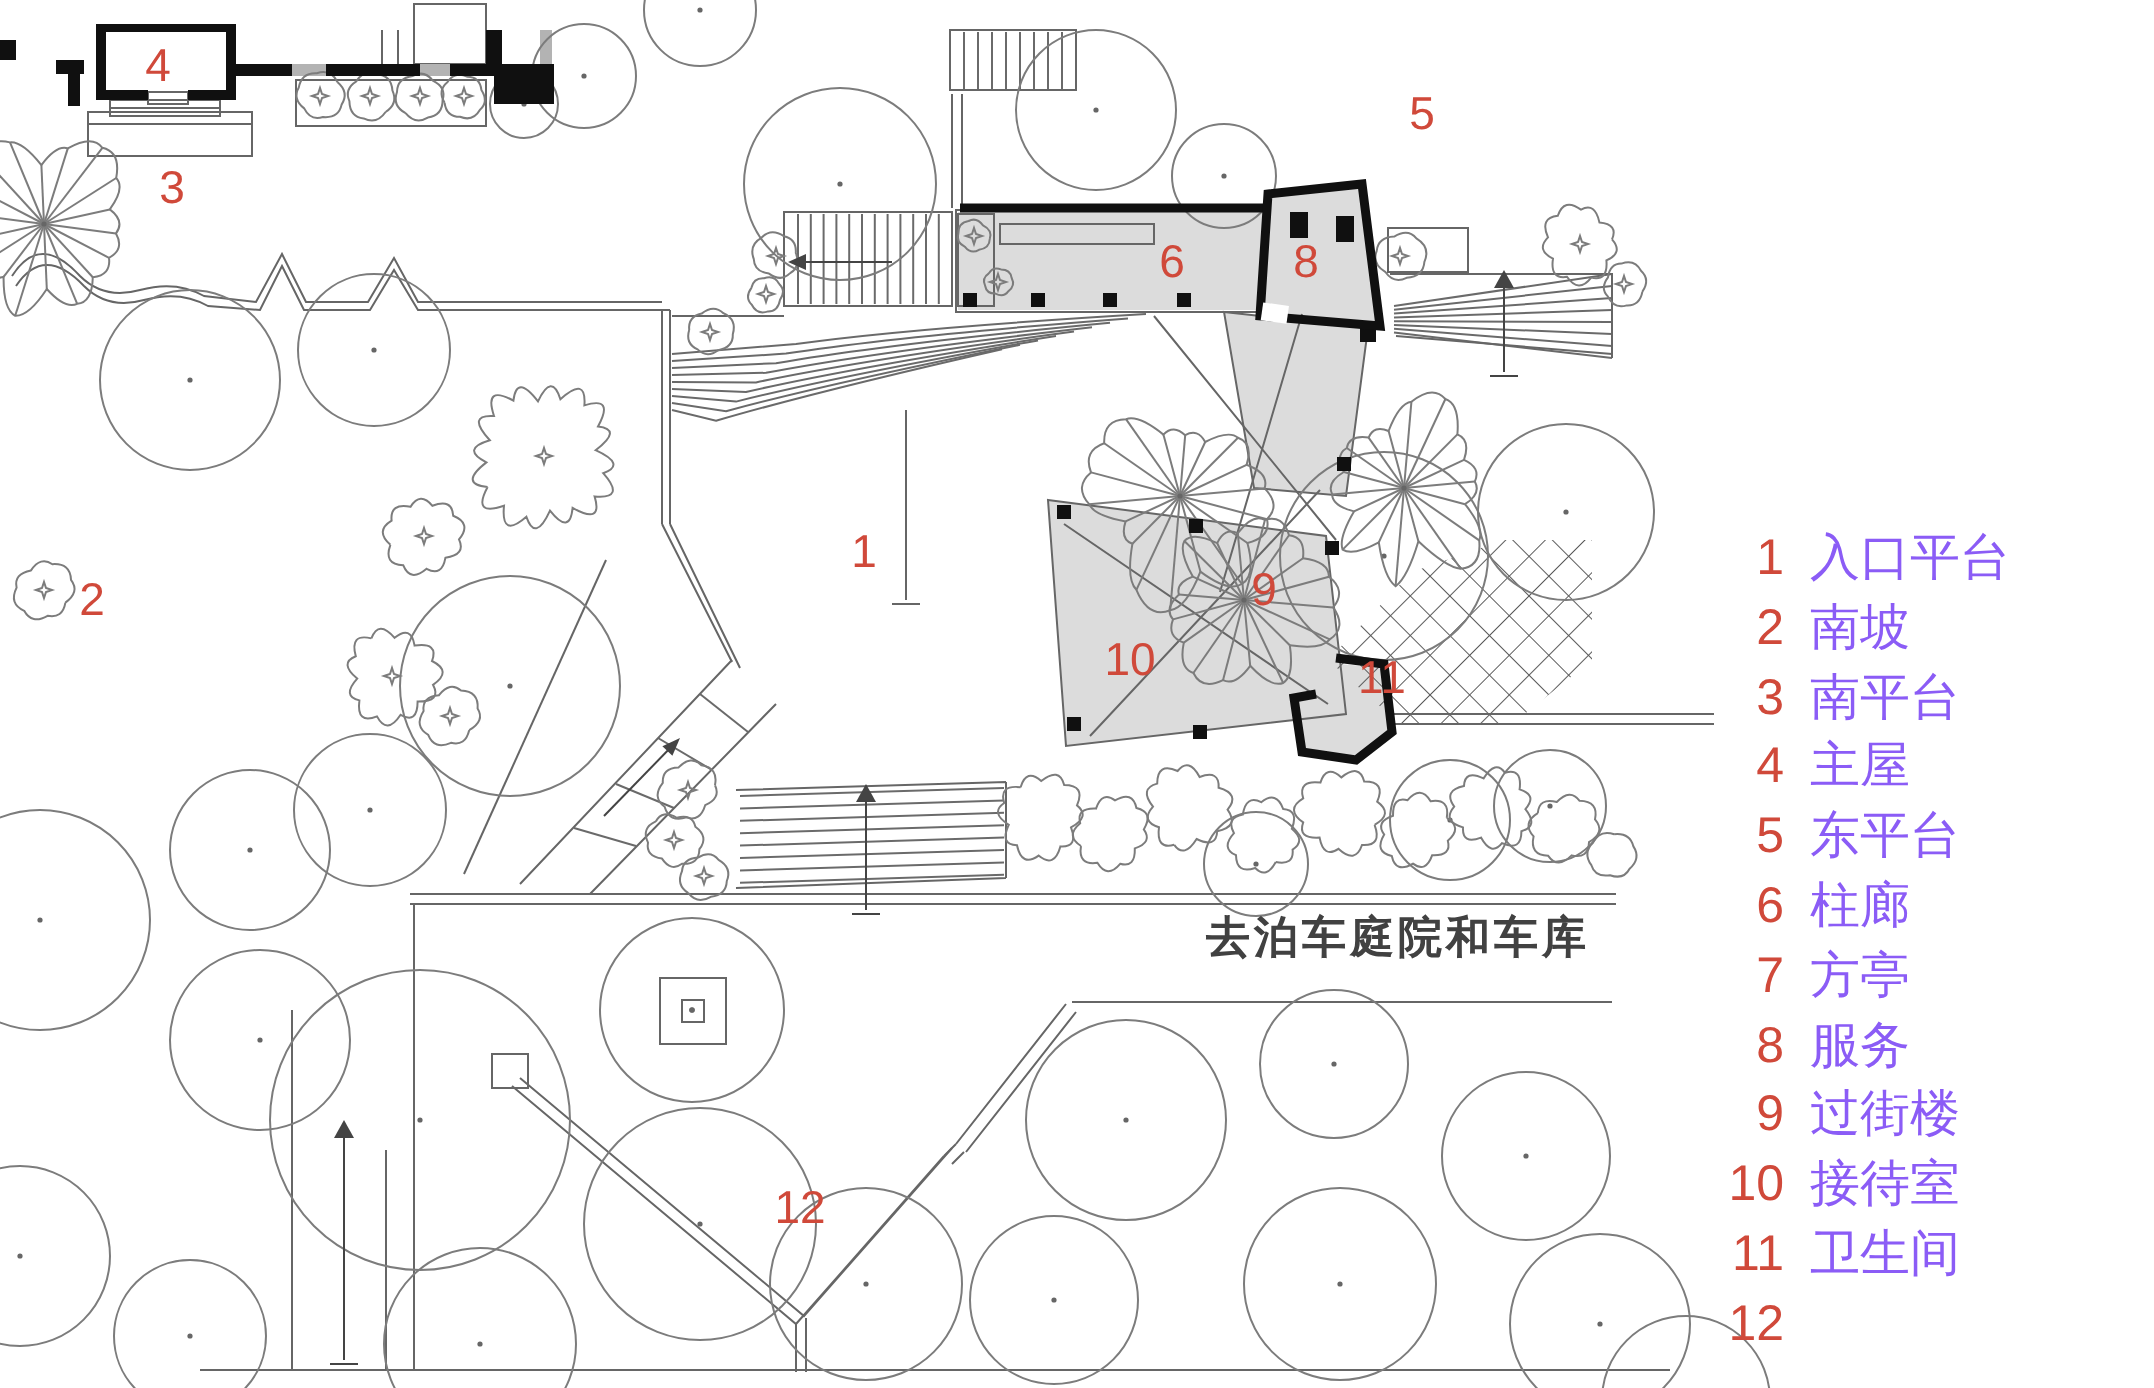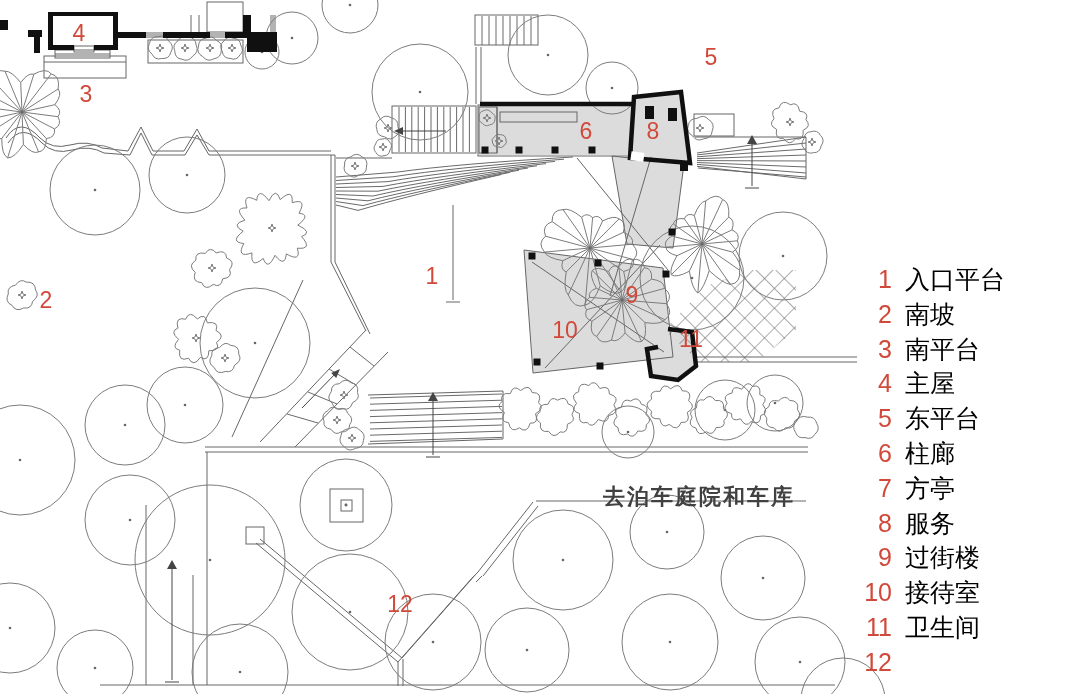--- a/index.html
+++ b/index.html
@@ -6,26 +6,26 @@
   body{font-family:"Liberation Sans","DejaVu Sans",sans-serif;}
   .stage{position:relative;width:1077px;height:694px;background:#fff;overflow:hidden;}
   svg{position:absolute;left:0;top:0;}
   .plan-label{
     position:absolute;transform:translate(-50%,-50%);
     color:var(--accent,#d0493a);font-size:23px;font-weight:500;line-height:1;
     white-space:nowrap;user-select:none;
   }
   .route-note{
     position:absolute;transform:translate(-50%,-50%);
-    color:#414141;font-size:22px;font-weight:600;letter-spacing:2px;white-space:nowrap;margin-top:28px;
+    color:#414141;font-size:22px;font-weight:600;letter-spacing:2px;white-space:nowrap;
   }
   .legend{position:absolute;left:856px;top:262px;width:216px;}
   .legend-row{display:flex;align-items:baseline;line-height:34.8px;font-size:25px;}
   .legend-num{width:36px;text-align:right;margin-right:13px;color:var(--accent,#d0493a);flex:none;}
-  .legend-label{color:#000000;white-space:nowrap;}
+  .legend-label{color:#8b5cf6;white-space:nowrap;}
 </style>
 </head>
 <body>
 
 <div class="stage">
 
   <svg width="1077" height="694" viewBox="0 0 1077 694">
     <defs>
       <pattern id="lat" width="14" height="14" patternUnits="userSpaceOnUse" patternTransform="rotate(45 732 316)">
         <path d="M0 0H14M0 0V14" stroke="#5a5a5a" stroke-width="1" fill="none"></path>

